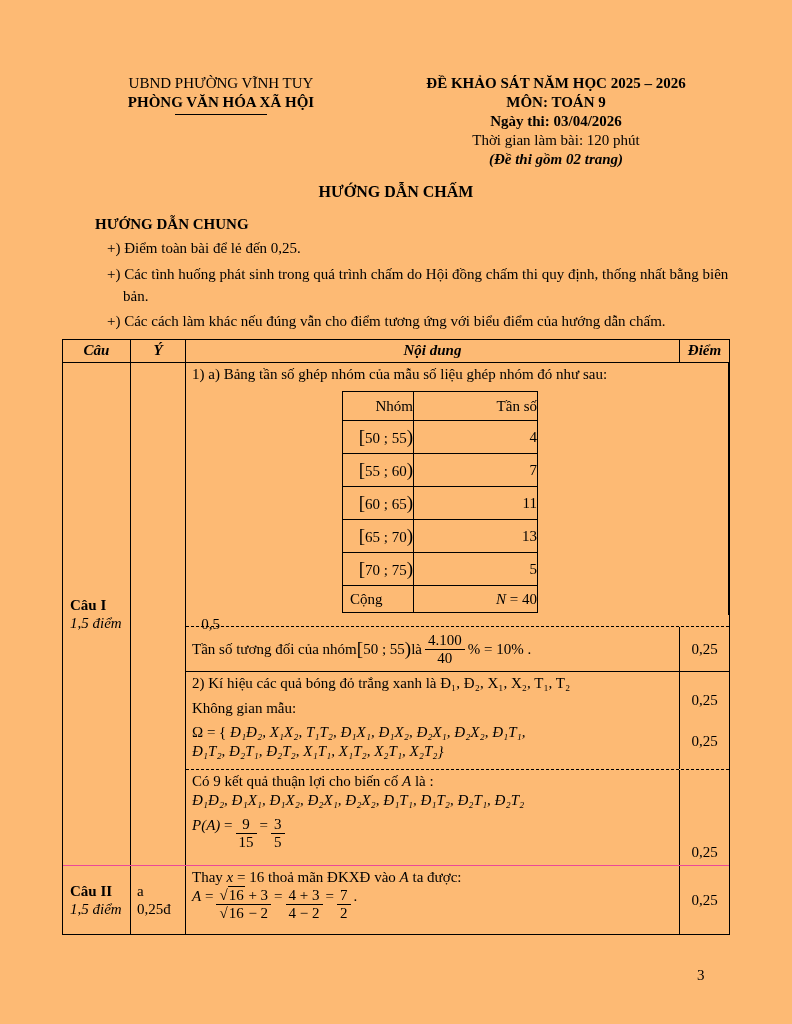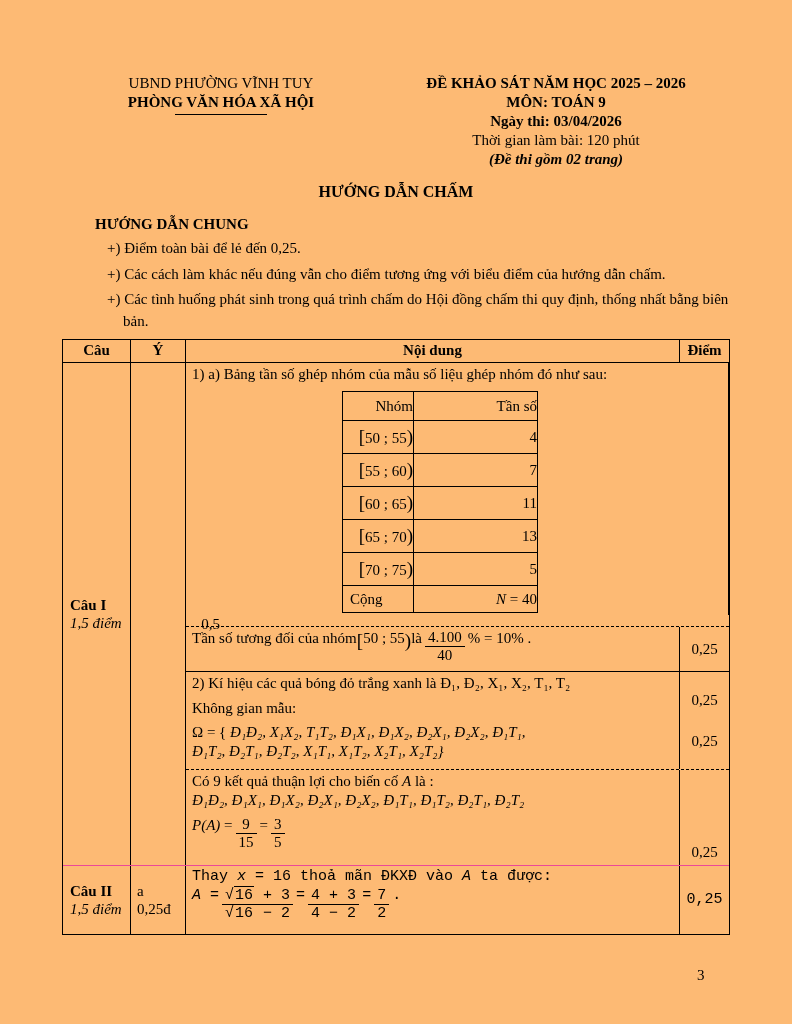--- a/index.html
+++ b/index.html
@@ -20,21 +20,21 @@
   .ex1, .ex2, .ex3 { font-weight:bold; }
   .ex4 { font-weight:normal; }
   .ex5 { font-weight:bold; font-style:italic; }
   .doc-title { text-align:center; font-weight:bold; font-size:16px; margin-top:13px; }
   
   .general { margin:13px 48px 0 95px; }
   .general-title { font-weight:bold; }
   .g-item { padding-left:28px; text-indent:-16px; margin-top:3.5px; line-height:22px; }
   
   .gtable { margin:7px 0 0 62px; width:668px; border:1px solid #000; }
-  .ghead { display:flex; font-weight:bold; text-align:center; border-bottom:1px solid #000; }
+  .ghead { display:flex; font-weight:bold; text-align:center; border-bottom:1px solid #000;font-style:italic; }
   .ghead > div { height:22px; line-height:21px; }
   .col-cau { width:68px; border-right:1px solid #000; }
   .col-y   { width:55px; border-right:1px solid #000; }
   .col-nd  { flex:1; border-right:1px solid #000; }
   .col-diem{ width:49px; }
   .bigrow { display:flex; }
   .bigrow-2 { border-top:1px solid #ec4899; }
   .cau-cell { width:68px; border-right:1px solid #000; display:flex; flex-direction:column; justify-content:center; padding-left:7px; }
   .cau-label { font-weight:bold; }
   .cau-points { font-style:italic; }
@@ -42,39 +42,39 @@
   .content-area { flex:1; display:flex; flex-direction:column; }
   .subrow { display:flex; }
   .subrow .sc { flex:1; border-right:1px solid #000; padding:2px 4px 2px 6px; }
   .subrow .score { width:49px; display:flex; align-items:center; justify-content:center; }
   .dashed-top { border-top:1px dashed #000; }
   .solid-top { border-top:1px solid #000; }
   .h-sub1 { height:263px;flex-direction:column; }
   .h-sub2 { height:45px; }
   .h-sub3 { height:98px; }
   .h-sub4 { height:96px; }
-  .h-cau2 { height:68px;font-family:Liberation Mono, monospace; }
+  .h-cau2 { height:68px; }
   
   .freq { border-collapse:collapse; margin:7px 0 0 150px; }
   .freq td { border:1px solid #000; text-align:right; vertical-align:middle; }
   .freq .td-g { width:71px; height:33px; }
   .freq .td-f { width:124px; }
   .freq .hrow td { height:29px; }
   .freq .trow td { height:27px; }
   .freq .td-total-label { text-align:left; padding-left:7px; }
   .br { font-size:19px; font-weight:400; }
   .it { font-style:italic; }
   
   .frac { display:inline-flex; flex-direction:column; text-align:center; vertical-align:middle; margin:0 3px; line-height:17px; }
   .frac .num { border-bottom:1px solid #000; padding:0 3px; }
   .frac .den { padding:0 3px; }
   .sqrt { white-space:nowrap; }
   .radicand { border-top:1px solid #000; padding:0 1px; }
   .mathline { display:flex; }
-  .vcenter { display:flex; }
+  .vcenter { display:flex; align-items:center; }
   .score-stack { width:49px; display:flex; flex-direction:column; justify-content:center; align-items:center; gap:22px; }
   .score-bottom { width:49px; display:flex; align-items:flex-end; justify-content:center; padding-bottom:4px; }
   .line-sp { margin-top:6px; }
   .omega-l1 { margin-top:5px; }
   .page-number { position:absolute; left:697px; top:966px; }
 </style>
 </head>
 <body>
 
 <div class="page">
@@ -92,22 +92,22 @@
       <div class="ex4">Thời gian làm bài: 120 phút</div>
       <div class="ex5">(Đề thi gồm 02 trang)</div>
     </div>
   </div>
 
   <div class="doc-title">HƯỚNG DẪN CHẤM</div>
 
   <div class="general">
     <div class="general-title">HƯỚNG DẪN CHUNG</div>
     <div class="g-item">+) Điểm toàn bài để lẻ đến 0,25.</div>
+    <div class="g-item">+) Các tình huống phát sinh trong quá trình chấm do Hội đồng chấm thi quy định, thống nhất bằng biên bản.</div>
     <div class="g-item">+) Các cách làm khác nếu đúng vẫn cho điểm tương ứng với biểu điểm của hướng dẫn chấm.</div>
-    <div class="g-item">+) Các tình huống phát sinh trong quá trình chấm do Hội đồng chấm thi quy định, thống nhất bằng biên bản.</div>
   </div>
 
   <div class="gtable">
     <div class="ghead">
       <div class="col-cau">Câu</div>
       <div class="col-y">Ý</div>
       <div class="col-nd">Nội dung</div>
       <div class="col-diem">Điểm</div>
     </div>
 

